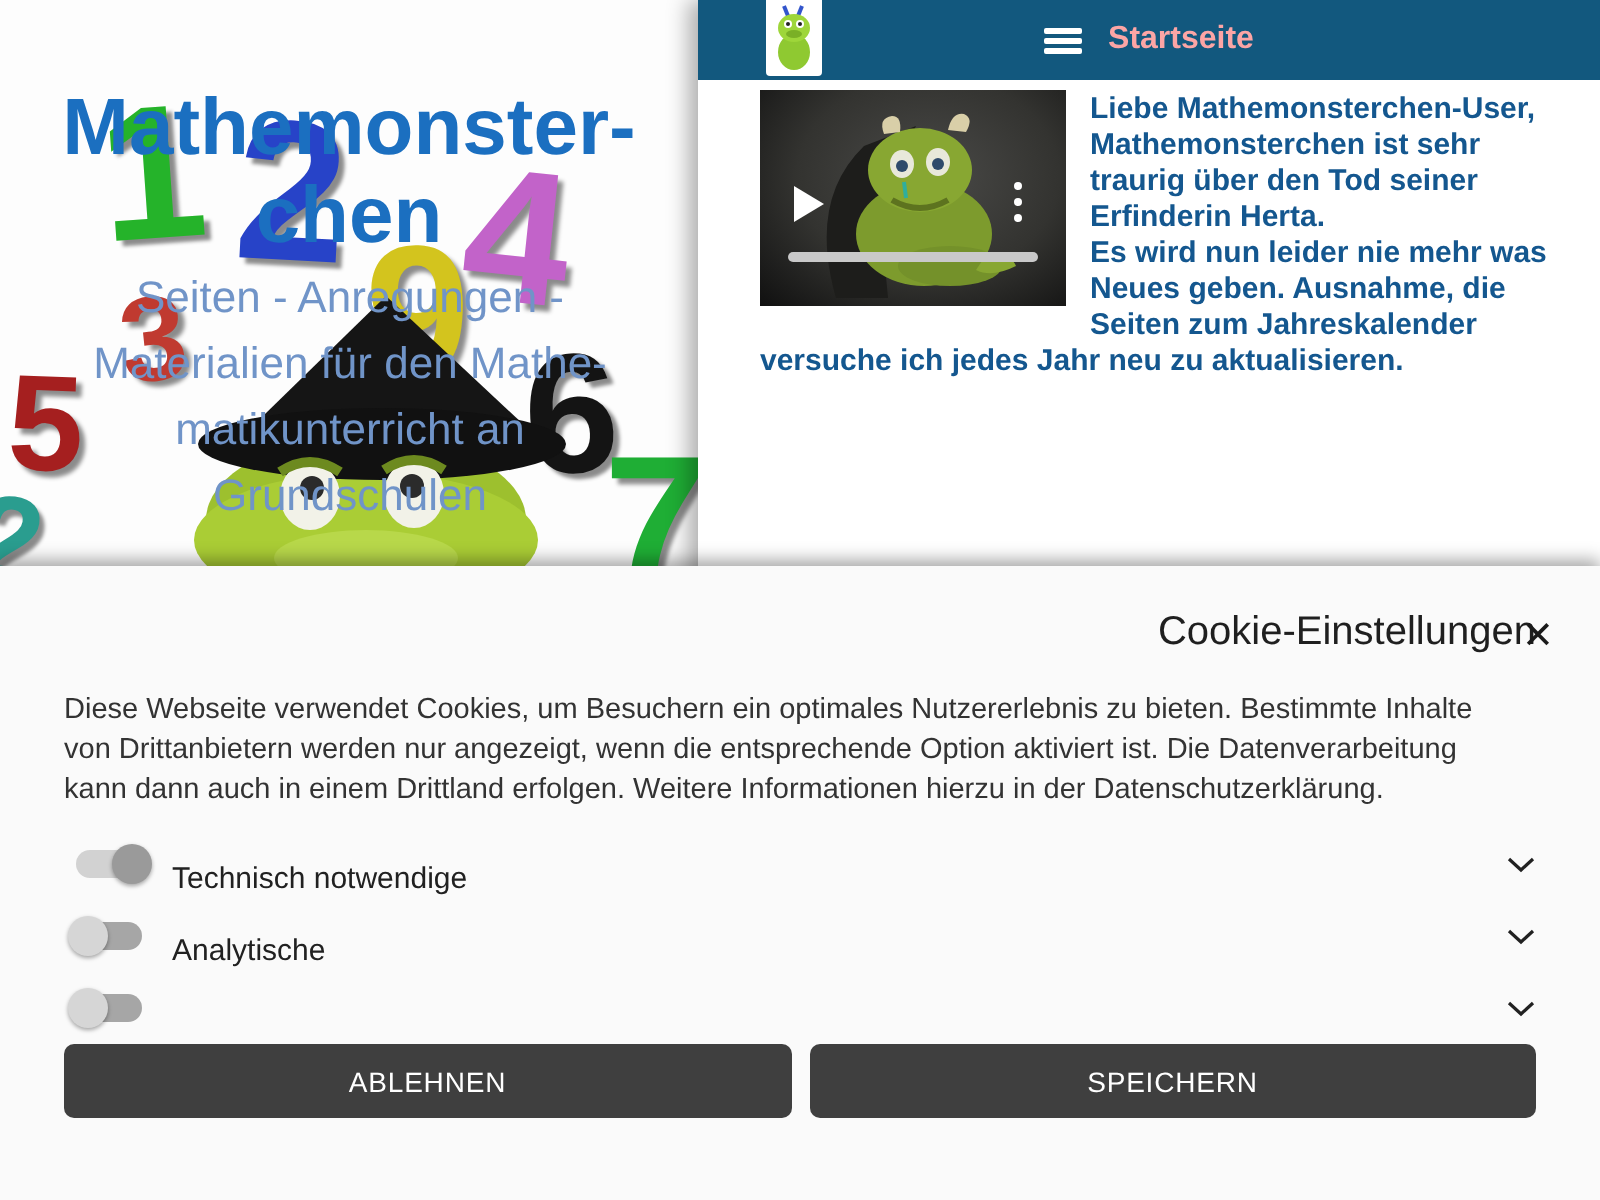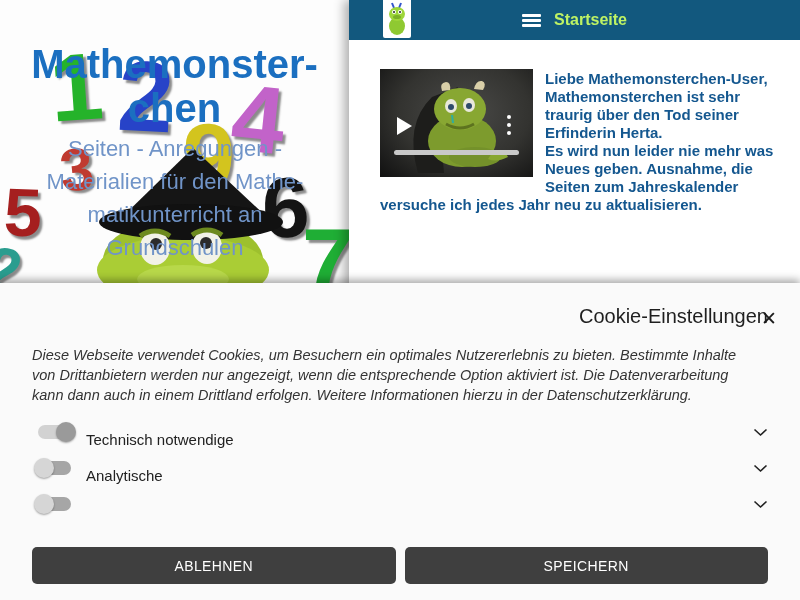--- a/index.html
+++ b/index.html
@@ -22,23 +22,23 @@
   
   .right-panel { position:absolute; left:349px; top:0; width:451px; height:600px;
                  background:#fff; box-shadow:-5px 0 10px rgba(0,0,0,.30); }
   .topbar { position:relative; width:100%; height:40px; background:var(--header-blue);
             display:flex; align-items:center; }
   .logo-box { position:absolute; left:34px; top:0; width:28px; height:38px; background:#fff;
               display:flex; align-items:center; justify-content:center; border-radius:0 0 2px 2px; }
   .menu { margin:0 auto; display:flex; align-items:center; gap:13px; cursor:pointer; }
   .hamburger { width:19px; height:13px; display:flex; flex-direction:column; justify-content:space-between; }
   .hamburger span { display:block; height:3px; background:#fff; border-radius:1px; }
-  .menu-label { color:#bef264; font-weight:bold; font-size:16px; }
-
-  .content { position:relative; padding:0;margin-top:24px; }
+  .menu-label { color:#fca5a5; font-weight:bold; font-size:16px; }
+
+  .content { position:relative; padding:0; }
   .video { float:left; width:153px; height:108px; margin:5px 12px 6px 31px; position:relative;
            background:radial-gradient(ellipse at 55% 40%, #4a4a48 0%, #333330 55%, #101010 100%);
            overflow:hidden; }
   .play-btn { position:absolute; left:17px; top:48px; width:0; height:0;
               border-left:15px solid #fff; border-top:9px solid transparent;
               border-bottom:9px solid transparent; cursor:pointer; }
   .dots-btn { position:absolute; right:22px; top:46px; width:4px; cursor:pointer; }
   .dots-btn i { display:block; width:4px; height:4px; border-radius:50%; background:#fff; margin-bottom:4px; }
   .progress { position:absolute; left:14px; right:14px; bottom:22px; height:5px;
               background:#c9c9c9; border-radius:3px; }
@@ -46,34 +46,34 @@
              color:var(--message-blue); white-space:pre-line; }
 
   
   .cookie-dialog { position:absolute; left:0; top:283px; width:800px; height:317px;
                    background:var(--dialog-bg); z-index:20;
                    box-shadow:0 -3px 8px rgba(0,0,0,.35); padding:20px 32px 16px 32px; }
   .cookie-title { font-size:20px; font-weight:400; color:#1f1f1f; line-height:26px;text-align:right; }
   .cookie-close { position:absolute; right:18px; top:22px; width:26px; height:26px;
                   font-size:19px; color:#1a1a1a; display:flex; align-items:center;
                   justify-content:center; cursor:pointer; }
-  .cookie-desc { margin-top:16px; width:716px; font-size:14.5px; line-height:20px; color:#333;font-style:italic; }
+  .cookie-desc { margin-top:16px; width:716px; font-size:14.5px; line-height:20px; color:#333; }
   .toggle-rows { margin-top:9px; }
   .toggle-row { height:36px; display:flex; align-items:center; }
   .switch { position:relative; width:44px; height:20px; cursor:pointer; flex:0 0 44px; }
   .switch .track { position:absolute; left:6px; top:3px; width:33px; height:14px; border-radius:7px; }
   .switch .knob { position:absolute; top:0; width:20px; height:20px; border-radius:50%;
                   box-shadow:0 1px 2px rgba(0,0,0,.35); }
   .switch.on  .track { background:#d2d2d2; }
   .switch.on  .knob  { right:0; background:#9a9a9a; }
   .switch.off .track { background:#a6a6a6; }
   .switch.off .knob  { left:2px; background:#d6d6d6; }
   .toggle-label { margin-left:10px; font-size:15px; color:#212121;margin-top:15px; }
   .chevron { margin-left:auto; width:15px; height:9px; cursor:pointer; }
-  .btn-row { margin-top:25px; display:flex; gap:9px; }
+  .btn-row { display:flex; gap:9px; }
   .dlg-btn { flex:1; height:37px; background:var(--button-bg); color:#fff; border:none;
              border-radius:5px; font-family:"Liberation Sans",sans-serif; font-size:14px;
              letter-spacing:.4px; cursor:pointer; }
 </style>
 </head>
 <body>
 
 <div class="page">
 
   <section class="hero">

